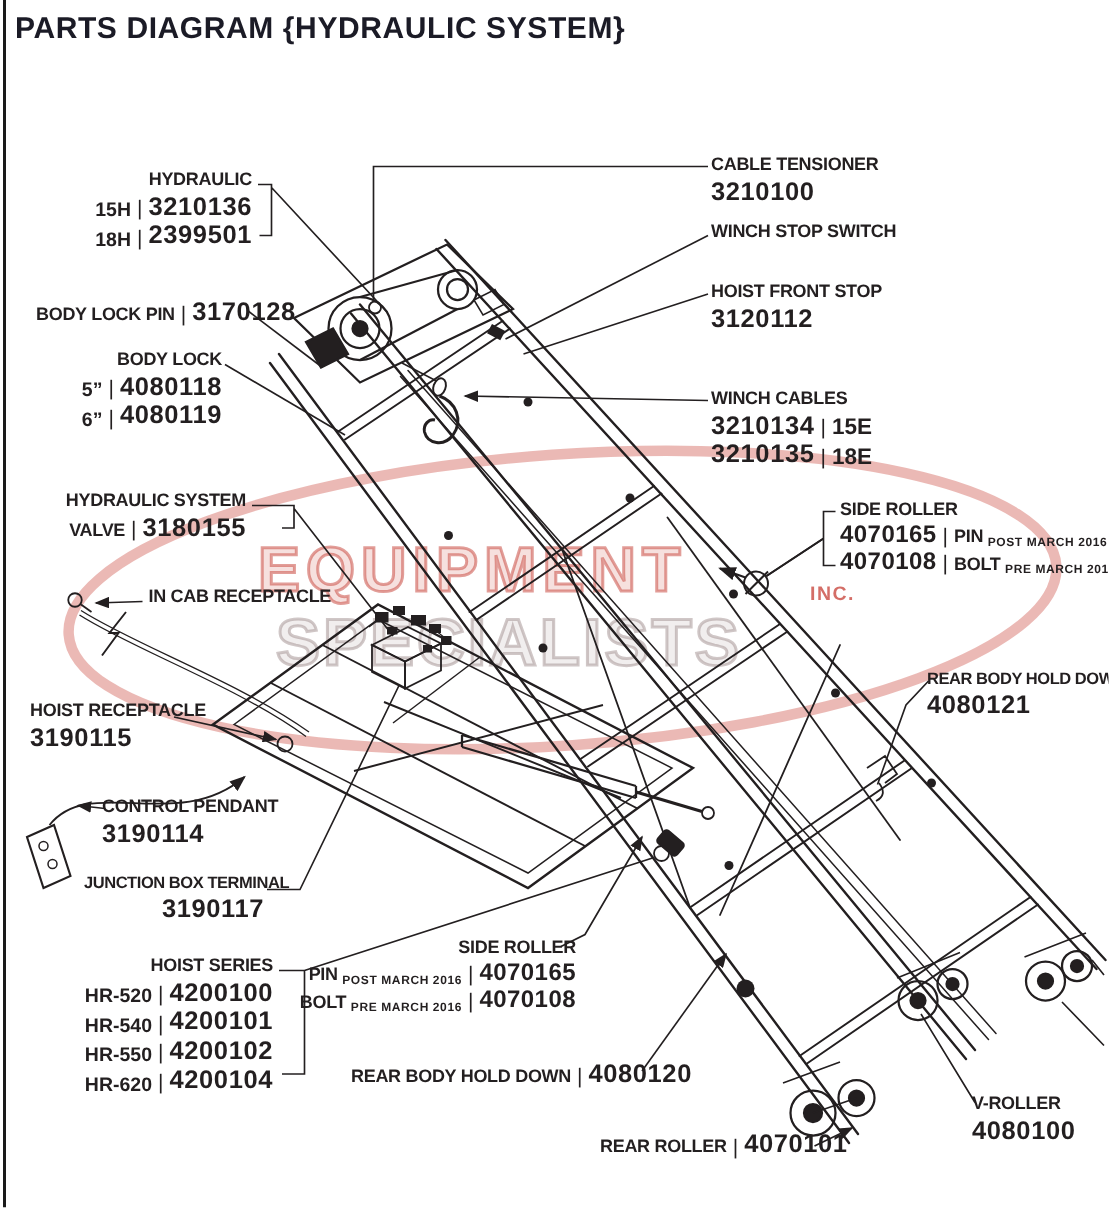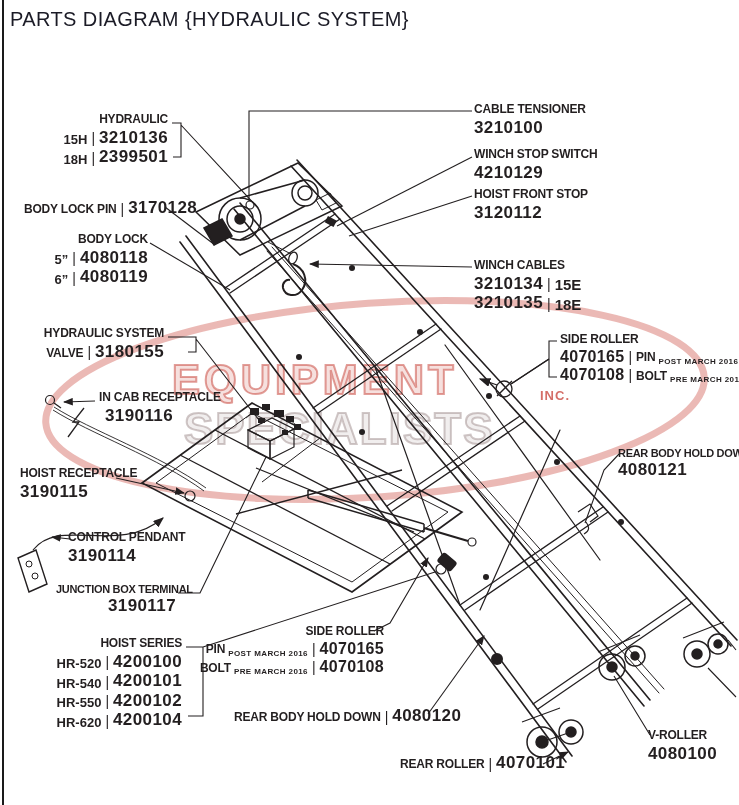--- a/index.html
+++ b/index.html
@@ -2,21 +2,21 @@
 <html><head>
 <meta charset="utf-8">
 <style>
   html,body{margin:0;padding:0;}
   body{
     width:739px;height:805px;position:relative;background:#ffffff;
     font-family:"Liberation Sans",sans-serif;color:#231f20;overflow:hidden;
   }
   .page-edge{position:absolute;left:2px;top:0;width:2px;height:805px;background:#1a1a1a;}
   .title{
-    position:absolute;left:10px;top:8px;font-size:20px;font-weight:400;
+    position:absolute;left:10px;top:8px;font-size:20px;font-weight:700;
     letter-spacing:0.4px;color:#1b1b26;white-space:nowrap;
   }
   .label{position:absolute;color:#231f20;}
   .lbl{font-size:12px;font-weight:700;letter-spacing:-0.2px;line-height:1.3;white-space:nowrap;}
   .lbl-sm{font-size:11px;font-weight:700;letter-spacing:-0.3px;line-height:1.3;white-space:nowrap;}
   .num{font-size:17px;font-weight:700;letter-spacing:0.4px;line-height:1.15;white-space:nowrap;}
   .num-m{font-size:16px;font-weight:700;letter-spacing:0.3px;line-height:1.15;white-space:nowrap;}
   .pre{font-size:13px;font-weight:700;white-space:nowrap;}
   .suf{font-size:15px;font-weight:700;}
   .note{font-size:8px;font-weight:700;letter-spacing:0.4px;white-space:nowrap;}
@@ -261,21 +261,20 @@
   <div class="lbl">HYDRAULIC SYSTEM</div>
   <div class="row">
       <span class="lbl">VALVE</span>
       <span class="sep">|</span>
       <span class="num">3180155</span>
     </div>
 </div>
 
 <div class="label" style="left:99px;top:390px;width:130px">
   <div class="lbl">IN CAB RECEPTACLE</div>
-  <div class="num" style="padding-left:6px">3190116</div>
 </div>
 
 <div class="label center" style="left:20px;top:466px;width:114px">
   <div class="lbl">HOIST RECEPTACLE</div>
   <div class="num">3190115</div>
 </div>
 
 <div class="label center" style="left:68px;top:530px;width:112px">
   <div class="lbl">CONTROL PENDANT</div>
   <div class="num">3190114</div>
@@ -310,21 +309,20 @@
     </div>
 </div>
 
 <div class="label" style="left:474px;top:102px">
   <div class="lbl">CABLE TENSIONER</div>
   <div class="num">3210100</div>
 </div>
 
 <div class="label" style="left:474px;top:147px">
   <div class="lbl">WINCH STOP SWITCH</div>
-  <div class="num">4210129</div>
 </div>
 
 <div class="label" style="left:474px;top:187px">
   <div class="lbl">HOIST FRONT STOP</div>
   <div class="num">3120112</div>
 </div>
 
 <div class="label" style="left:474px;top:258px">
   <div class="lbl">WINCH CABLES</div>
   <div class="row">

